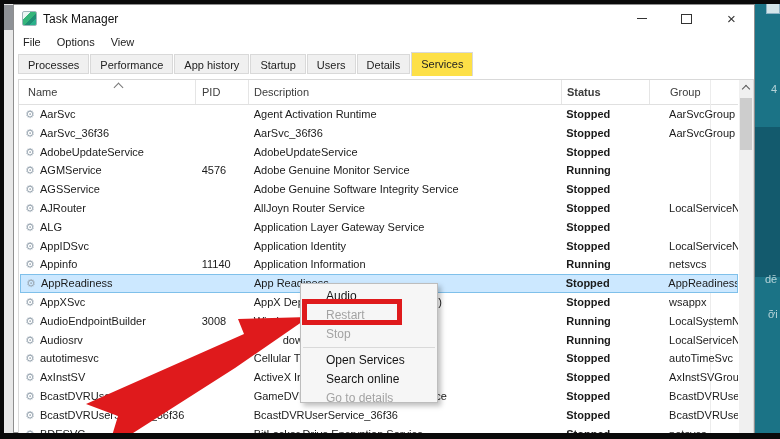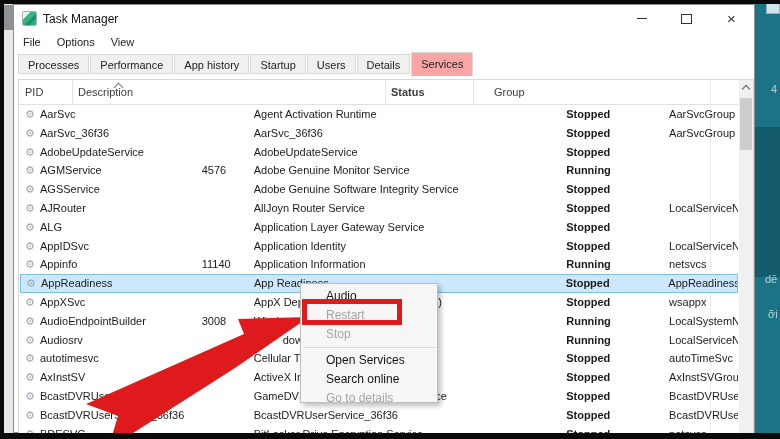--- a/index.html
+++ b/index.html
@@ -28,21 +28,21 @@
   .glyph-min{width:10px;height:1px;background:#333;}
   .glyph-max{width:9px;height:8px;border:1px solid #333;}
   .glyph-close{font-size:15px;line-height:15px;color:#333;}
   #menubar{position:absolute;left:0;top:27px;height:19px;display:flex;align-items:center;font-size:11px;color:#222;}
   .menu-item{padding:0 8px;}
   .menu-item:first-child{padding-left:9px;}
   
   #tabbar{position:absolute;left:4px;top:46px;height:26px;display:flex;align-items:center;}
   .tab{font-size:11px;color:#222;background:#f0f0f0;border:1px solid #d9d9d9;border-bottom:1px solid #d9d9d9;
        padding:0 9px;height:20px;line-height:20px;margin-right:1px;box-sizing:border-box;}
-  .tab.selected{background:#fca5a5;height:24px;line-height:22px;border-bottom:none;position:relative;z-index:2;}
+  .tab.selected{background:#fde047;height:24px;line-height:22px;border-bottom:none;position:relative;z-index:2;}
   
   #table{position:absolute;left:4px;top:74px;width:736px;height:355px;border:1px solid #d9d9d9;
          box-sizing:border-box;background:#fff;}
   #header{position:absolute;left:0;top:0;width:719px;height:25px;display:flex;font-size:11px;color:#3c3c3c;
           border-bottom:1px solid #e0e0e0;box-sizing:border-box;}
   .hcell{box-sizing:border-box;line-height:24px;border-left:1px solid #e5e5e5;}
   .hcell:first-child{border-left:none;}
   .c-name{width:176px;padding-left:9px;}
   .c-pid{width:53px;padding-left:6px;}
   .c-desc{width:313px;padding-left:5px;}
@@ -120,20 +120,21 @@
       <span class="tab">Performance</span>
       <span class="tab">App history</span>
       <span class="tab">Startup</span>
       <span class="tab">Users</span>
       <span class="tab">Details</span>
       <span class="tab selected">Services</span>
     </div>
 
     <div id="table">
       <div id="header">
+        <div class="hcell c-name">Name</div>
         <div class="hcell c-pid">PID</div>
         <div class="hcell c-desc">Description</div>
         <div class="hcell c-status">Status</div>
         <div class="hcell c-group">Group</div>
       </div>
       <div id="sort-caret"></div>
       <div id="col-endline"></div>
       <div id="rows">
           <div class="row">
     <div class="cell c-name">

